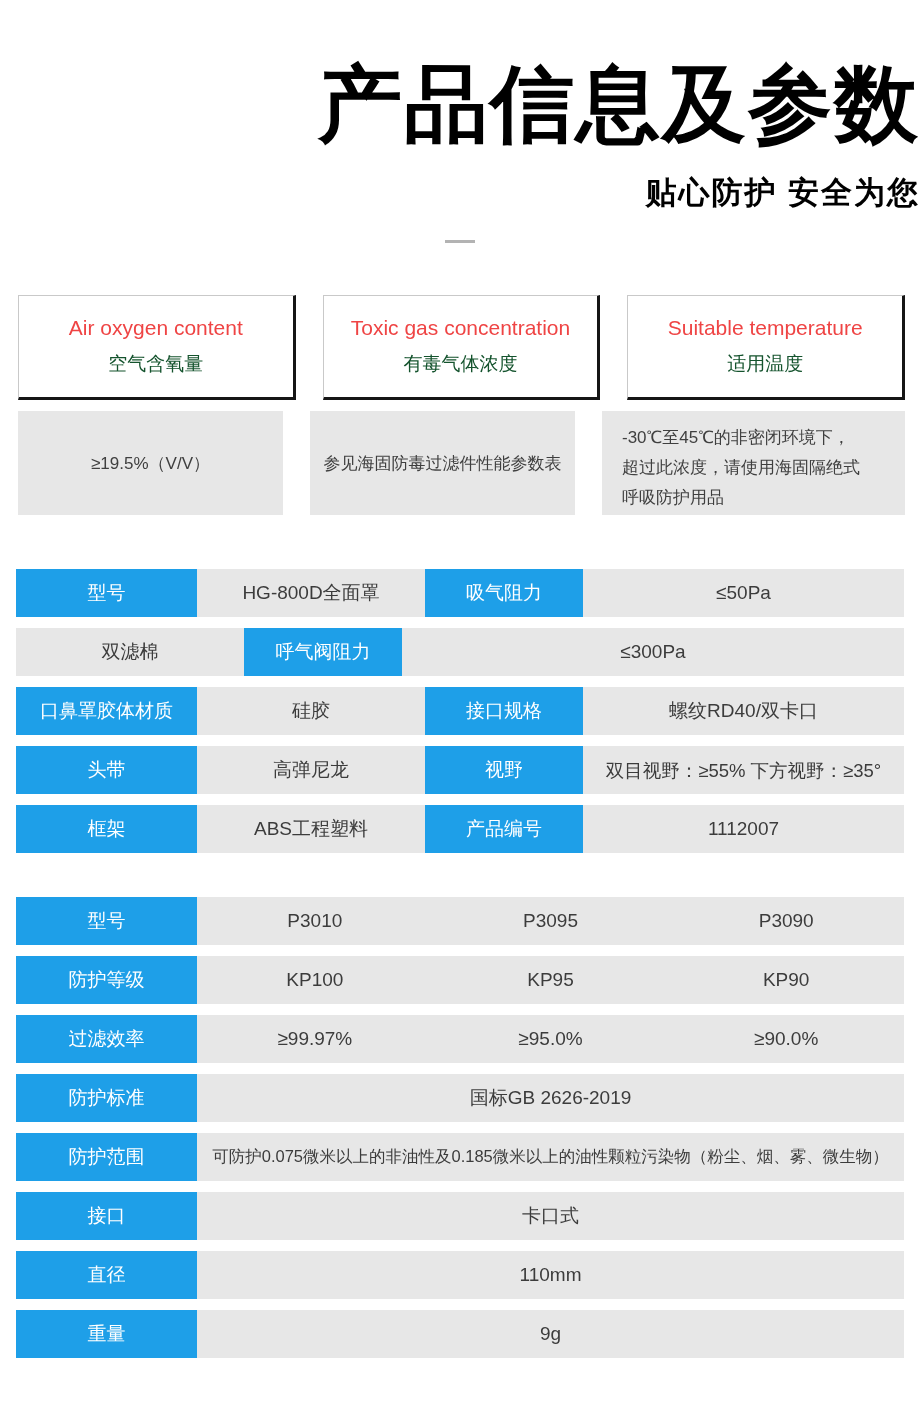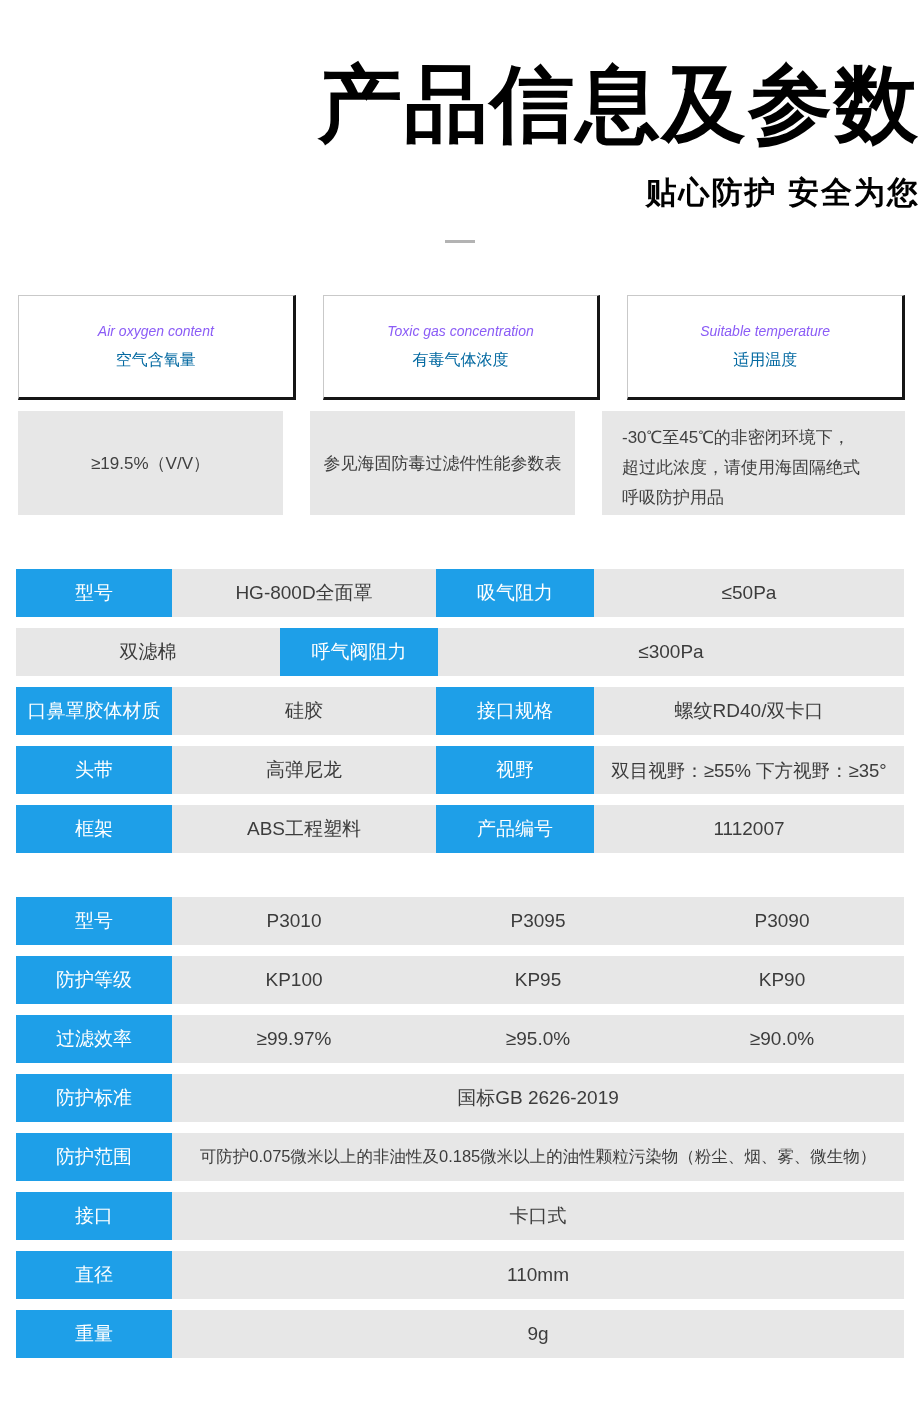--- a/index.html
+++ b/index.html
@@ -26,48 +26,48 @@
   .cards-row {
     display:flex; gap:27px; margin:52px 15px 0 18px; height:105px;
   }
   .card {
     flex:1; background:#ffffff;
     border-top:1px solid #c9c9c9; border-left:1px solid #c9c9c9;
     border-right:3px solid #161616; border-bottom:3px solid #161616;
     display:flex; flex-direction:column; align-items:center; justify-content:center;
     gap:11px;
   }
-  .card-en { font-size:14px; color:#8b5cf6;font-style:italic; }
-  .card-zh { font-size:16px; color:#0369a1; }
+  .card-en { font-size:21px; color:#ef4444; }
+  .card-zh { font-size:19px; color:#14532d; }
   
   .vals-row {
     display:flex; gap:27px; margin:11px 15px 0 18px; height:104px;
   }
   .vbox {
     flex:1; background:#e7e7e7; color:#3f3f3f; font-size:17px;
     display:flex; align-items:center; justify-content:center; text-align:center;
   }
   .vbox.multiline {
     display:block; text-align:left; padding:12px 18px 0 20px; line-height:30px;
   }
   
   .tbl { margin:54px 16px 0; }
   .tbl2 { margin-top:44px; }
   .trow { display:flex; height:48px; margin-bottom:11px; }
   .lbl {
     background:#1e9fe8; color:#ffffff; font-size:19px;
     display:flex; align-items:center; justify-content:center;
-    width:156px; flex:none;
+    width:181px; flex:none;
   }
   .lbl.w2 { width:158px; }
   .gval {
     background:#e7e7e7; color:#3c3c3c; font-size:19px;
     display:flex; align-items:center; justify-content:center; text-align:center;
   }
-  .val1 { width:264px; flex:none; }
+  .val1 { width:228px; flex:none; }
   .val2 { flex:1; }
   .val2.tight { font-size:18.5px; }
   .varea { flex:1; background:#e7e7e7; display:flex; }
   .vthird {
     flex:1; display:flex; align-items:center; justify-content:center;
     color:#3c3c3c; font-size:19px;
   }
   .vsingle {
     flex:1; display:flex; align-items:center; justify-content:center;
     color:#3c3c3c; font-size:19px; text-align:center;

